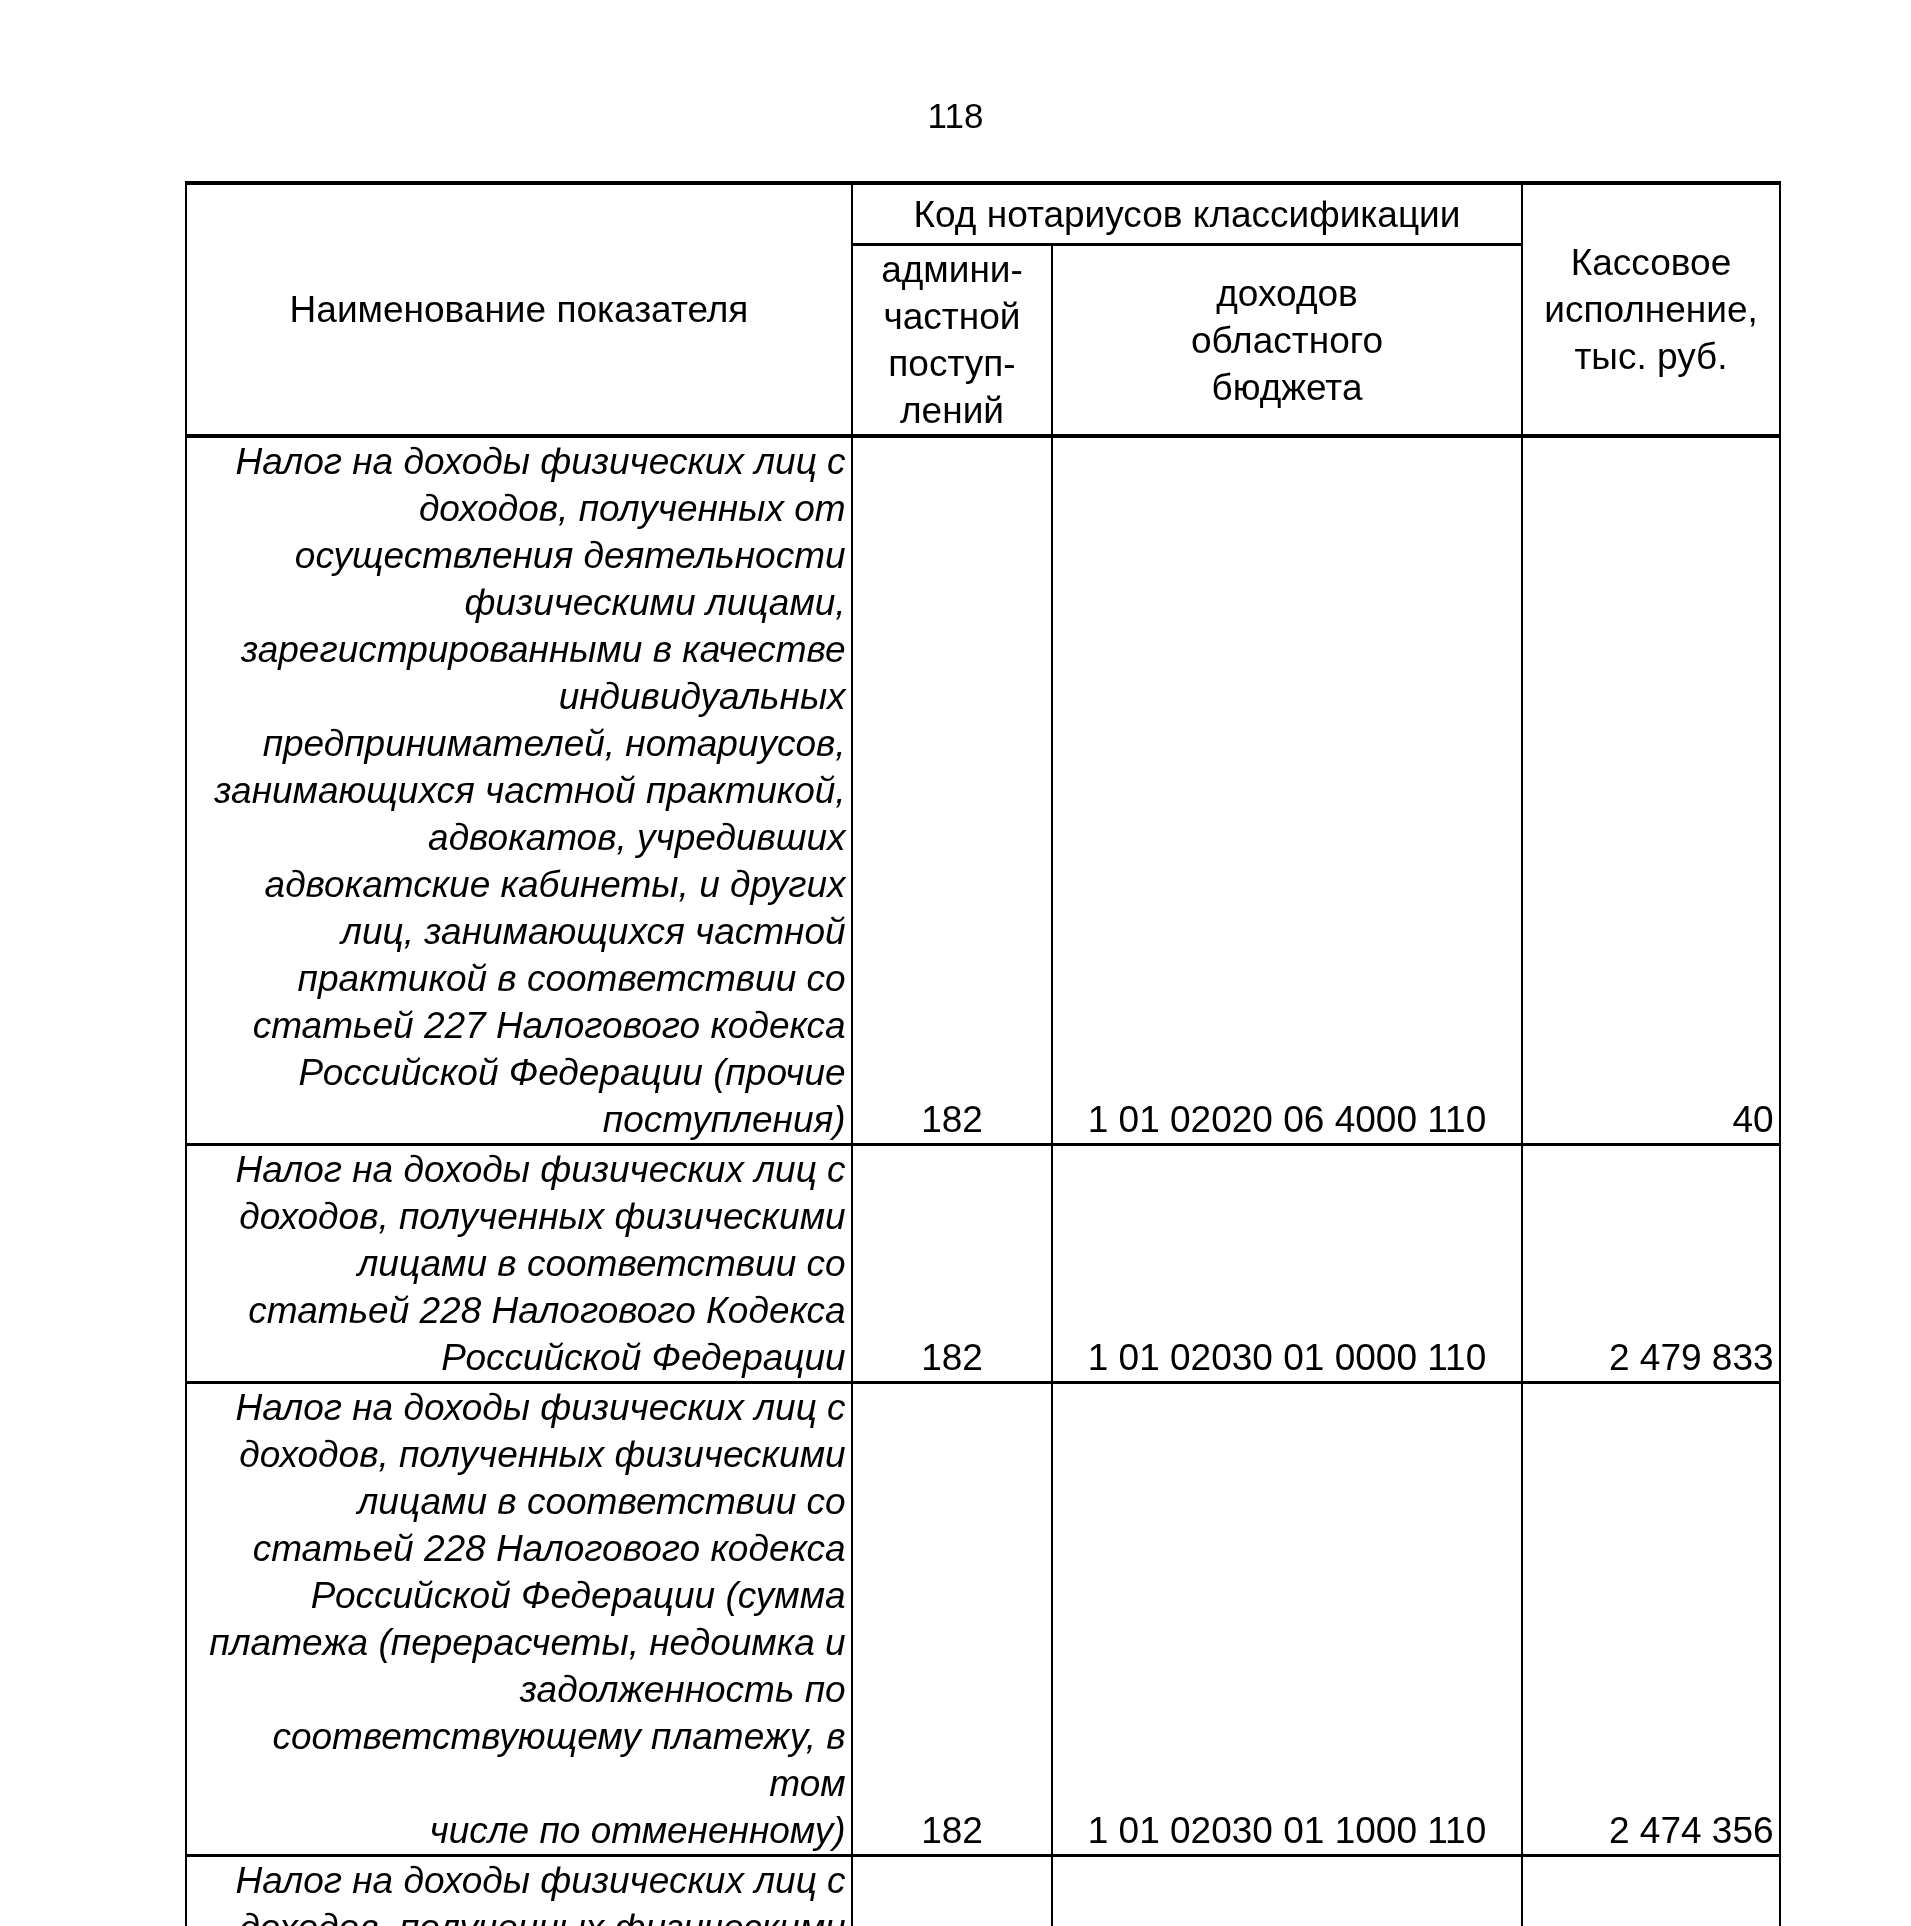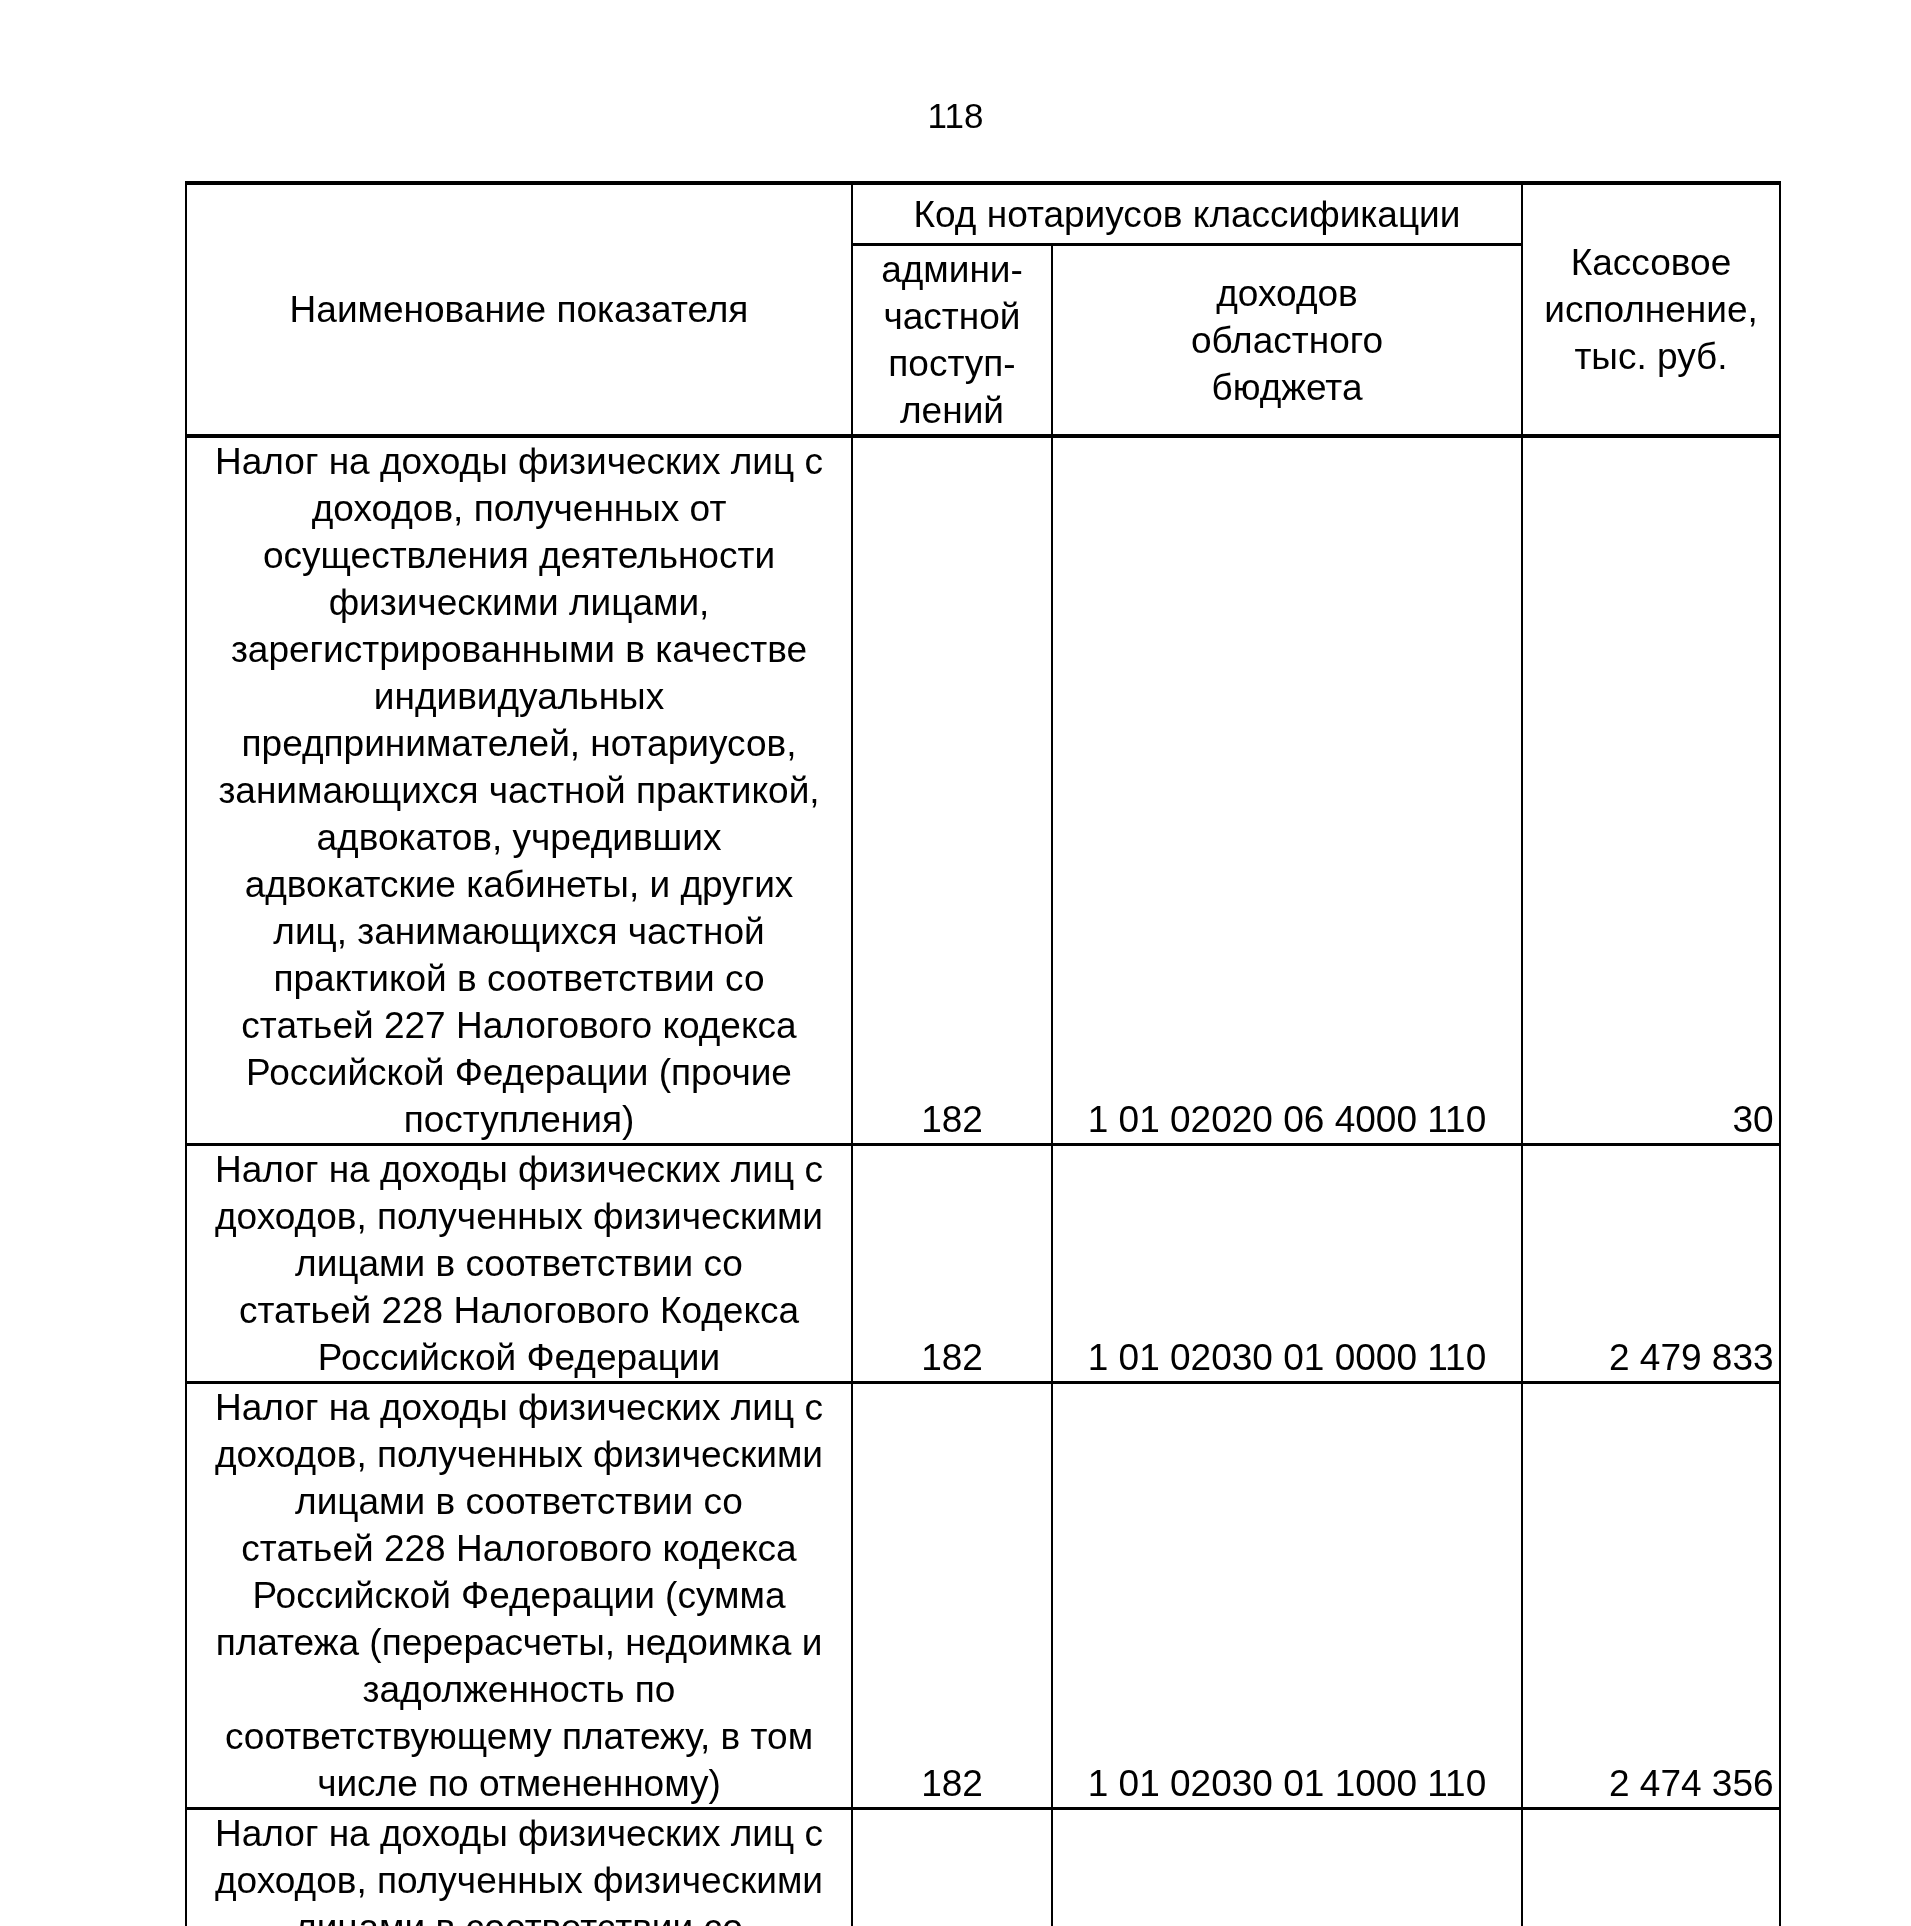--- a/index.html
+++ b/index.html
@@ -4,21 +4,21 @@
   <style>
     html, body { margin: 0; padding: 0; background: #ffffff; }
     body { width: 1911px; height: 2703px; position: relative; font-family: "Liberation Sans", sans-serif; color: #000; }
     .page-number { position: absolute; top: 96px; left: 0; width: 1911px; text-align: center; font-size: 35px; }
     table.budget { position: absolute; left: 185px; top: 181px; width: 1595px; border-collapse: collapse; table-layout: fixed; font-size: 37px; line-height: 47px; }
     table.budget td, table.budget th { border: 2.3px solid #000; padding: 0 5.4px; font-weight: normal; vertical-align: middle; }
     table.budget tr.hdr-top th { border-top-width: 4.6px; }
     table.budget tr.hdr-top th.kbk { border-bottom-width: 3.9px; height: 58px; }
     table.budget thead tr:last-child th, table.budget thead th.span2 { border-bottom-width: 4.6px; }
     table.budget th { text-align: center; }
-    table.budget td.name { text-align: center; vertical-align: top; }
+    table.budget td.name { text-align: right; vertical-align: top; font-style: italic; }
     table.budget td.admin { text-align: center; vertical-align: bottom; }
     table.budget td.code { text-align: center; vertical-align: bottom; }
     table.budget td.amount { text-align: right; vertical-align: bottom; }
     table.budget tbody tr td { border-bottom-width: 3.9px; }
     table.budget td, table.budget th { border-left-width: 2.3px; border-right-width: 2.3px; }
     .col-name { width: 666px; }
     .col-admin { width: 200px; }
     .col-code { width: 470px; }
     .col-amount { width: 258px; }
     .name-text { white-space: pre-line; }
@@ -65,21 +65,21 @@
 занимающихся частной практикой,
 адвокатов, учредивших
 адвокатские кабинеты, и других
 лиц, занимающихся частной
 практикой в соответствии со
 статьей 227 Налогового кодекса
 Российской Федерации (прочие
 поступления)</td>
     <td class="admin">182</td>
     <td class="code">1 01 02020 06 4000 110</td>
-    <td class="amount">30</td>
+    <td class="amount">40</td>
   </tr>
       <tr>
     <td class="name name-text">Налог на доходы физических лиц с
 доходов, полученных физическими
 лицами в соответствии со
 статьей 228 Налогового Кодекса
 Российской Федерации</td>
     <td class="admin">182</td>
     <td class="code">1 01 02030 01 0000 110</td>
     <td class="amount">2 479 833</td>

